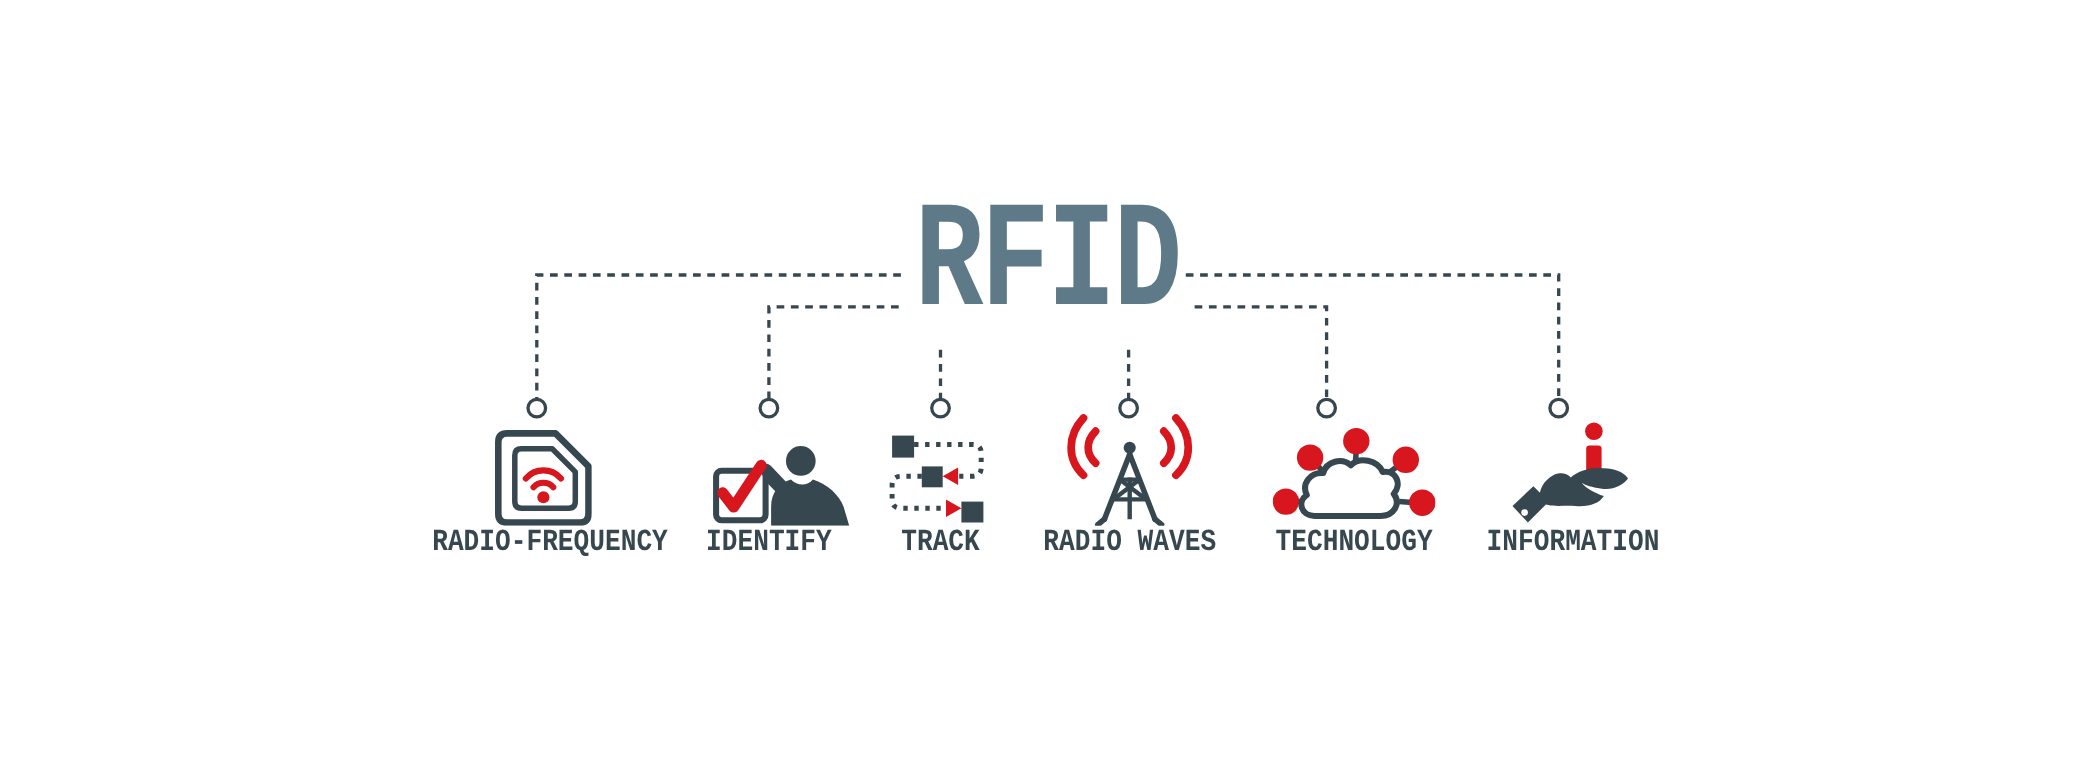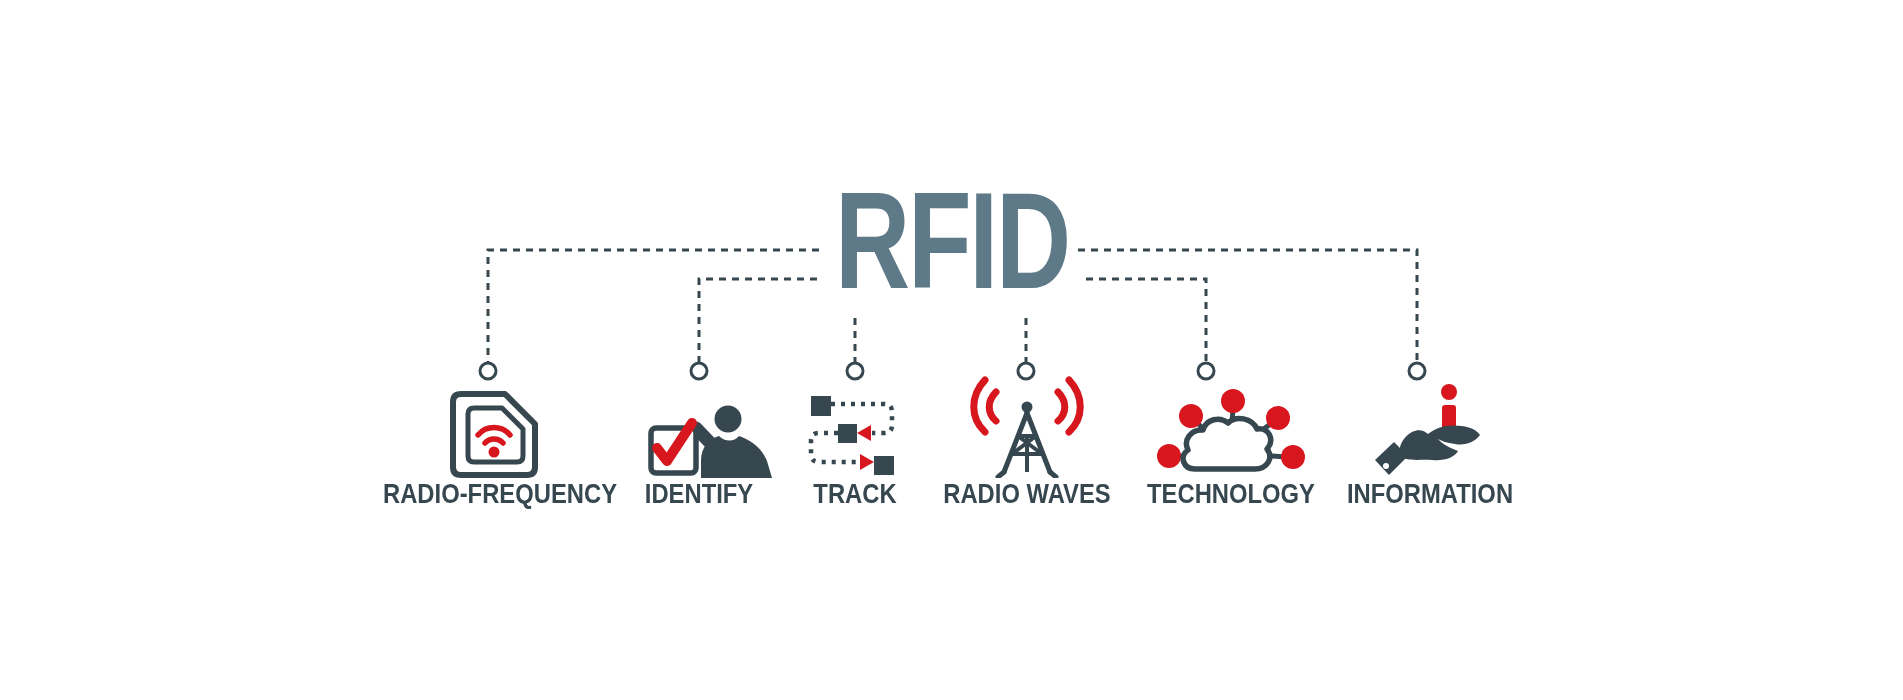--- a/index.html
+++ b/index.html
@@ -7,21 +7,21 @@
     --color-dark:#36474f;
     --color-accent-red:#d7161e;
     --color-background:#ffffff;
   }
   html,body{margin:0;padding:0;background:#fff;}
   .banner{
     position:relative;
     width:1903px;height:524px;
     background:var(--color-background);
     overflow:hidden;
-    font-family:Liberation Sans, sans-serif;
+    font-family:Liberation Mono, monospace;
   }
   .title{
     position:absolute;
     left:952px;top:172px;
     font-size:137px;
     font-weight:bold;
     line-height:1;
     letter-spacing:-3px;
     color:var(--color-title);
     transform:translateX(-50%) scaleX(0.76);

